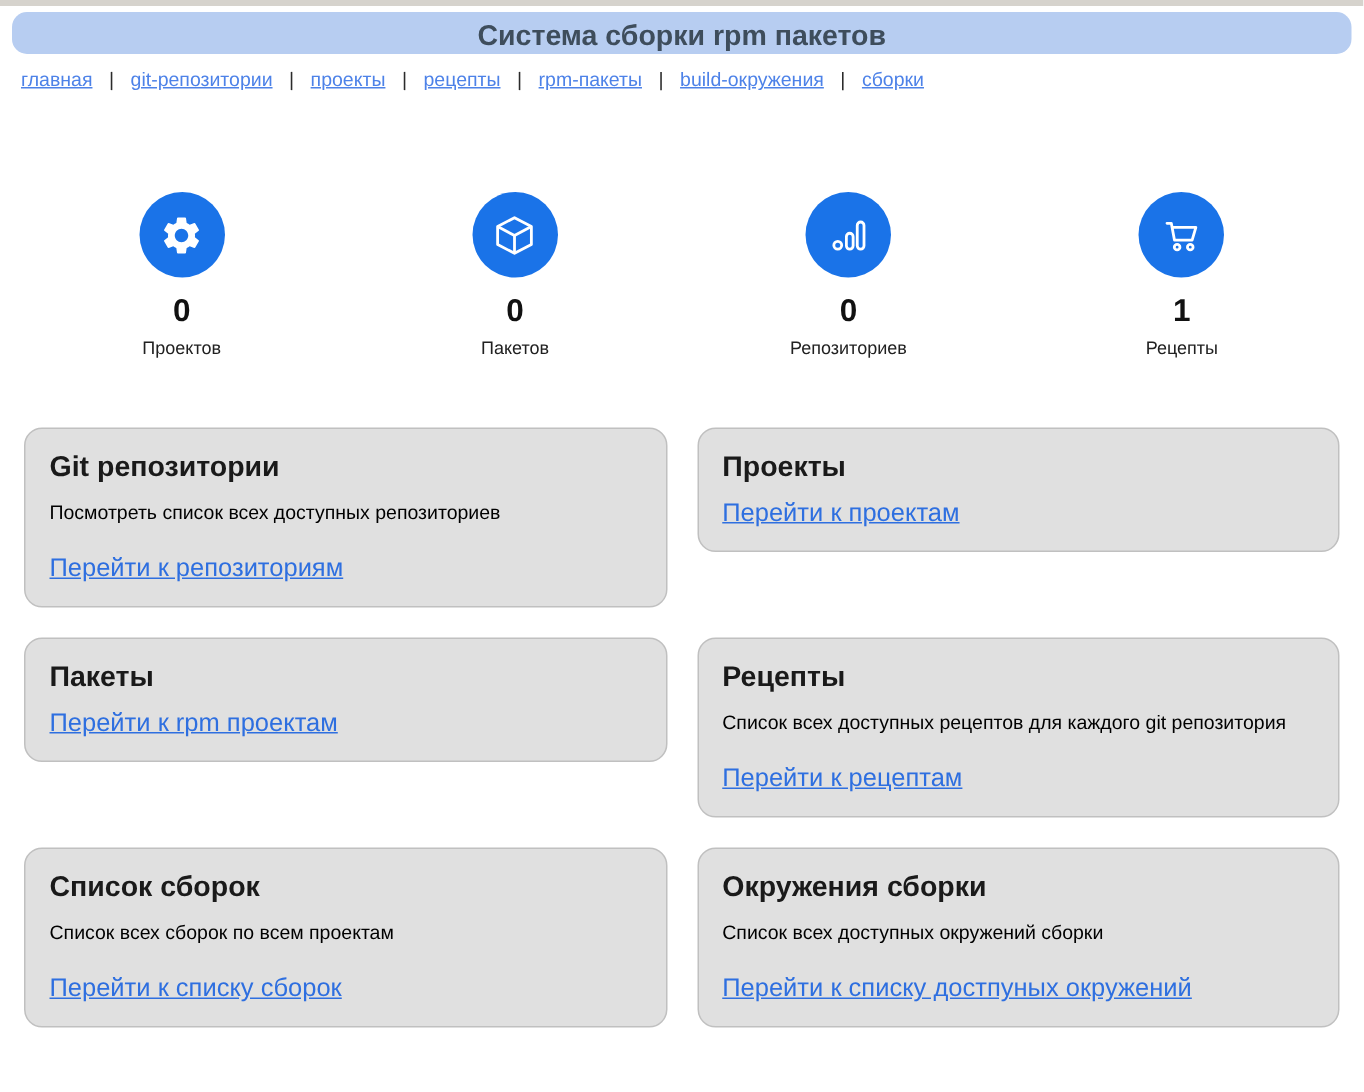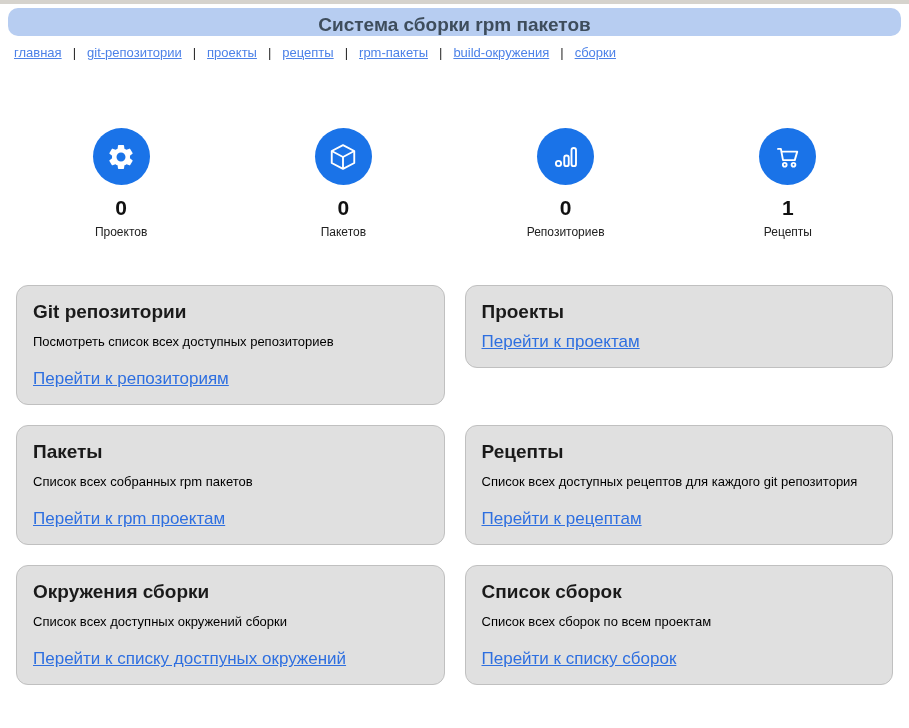--- a/index.html
+++ b/index.html
@@ -159,35 +159,34 @@
     <a href="#">Перейти к репозиториям</a>
   </div>
 
   <div class="card">
     <h2>Проекты</h2>
     <a href="#">Перейти к проектам</a>
   </div>
 
   <div class="card">
     <h2>Пакеты</h2>
-    <p>Список всех собранных rpm пакетов</p>
     <a href="#">Перейти к rpm проектам</a>
   </div>
 
   <div class="card">
     <h2>Рецепты</h2>
     <p>Список всех доступных рецептов для каждого git репозитория</p>
     <a href="#">Перейти к рецептам</a>
   </div>
 
   <div class="card">
+    <h2>Список сборок</h2>
+    <p>Список всех сборок по всем проектам</p>
+    <a href="#">Перейти к списку сборок</a>
+  </div>
+
+  <div class="card">
     <h2>Окружения сборки</h2>
     <p>Список всех доступных окружений сборки</p>
     <a href="#">Перейти к списку достпуных окружений</a>
   </div>
 
-  <div class="card">
-    <h2>Список сборок</h2>
-    <p>Список всех сборок по всем проектам</p>
-    <a href="#">Перейти к списку сборок</a>
-  </div>
-
 </section>
 
 </body></html>

